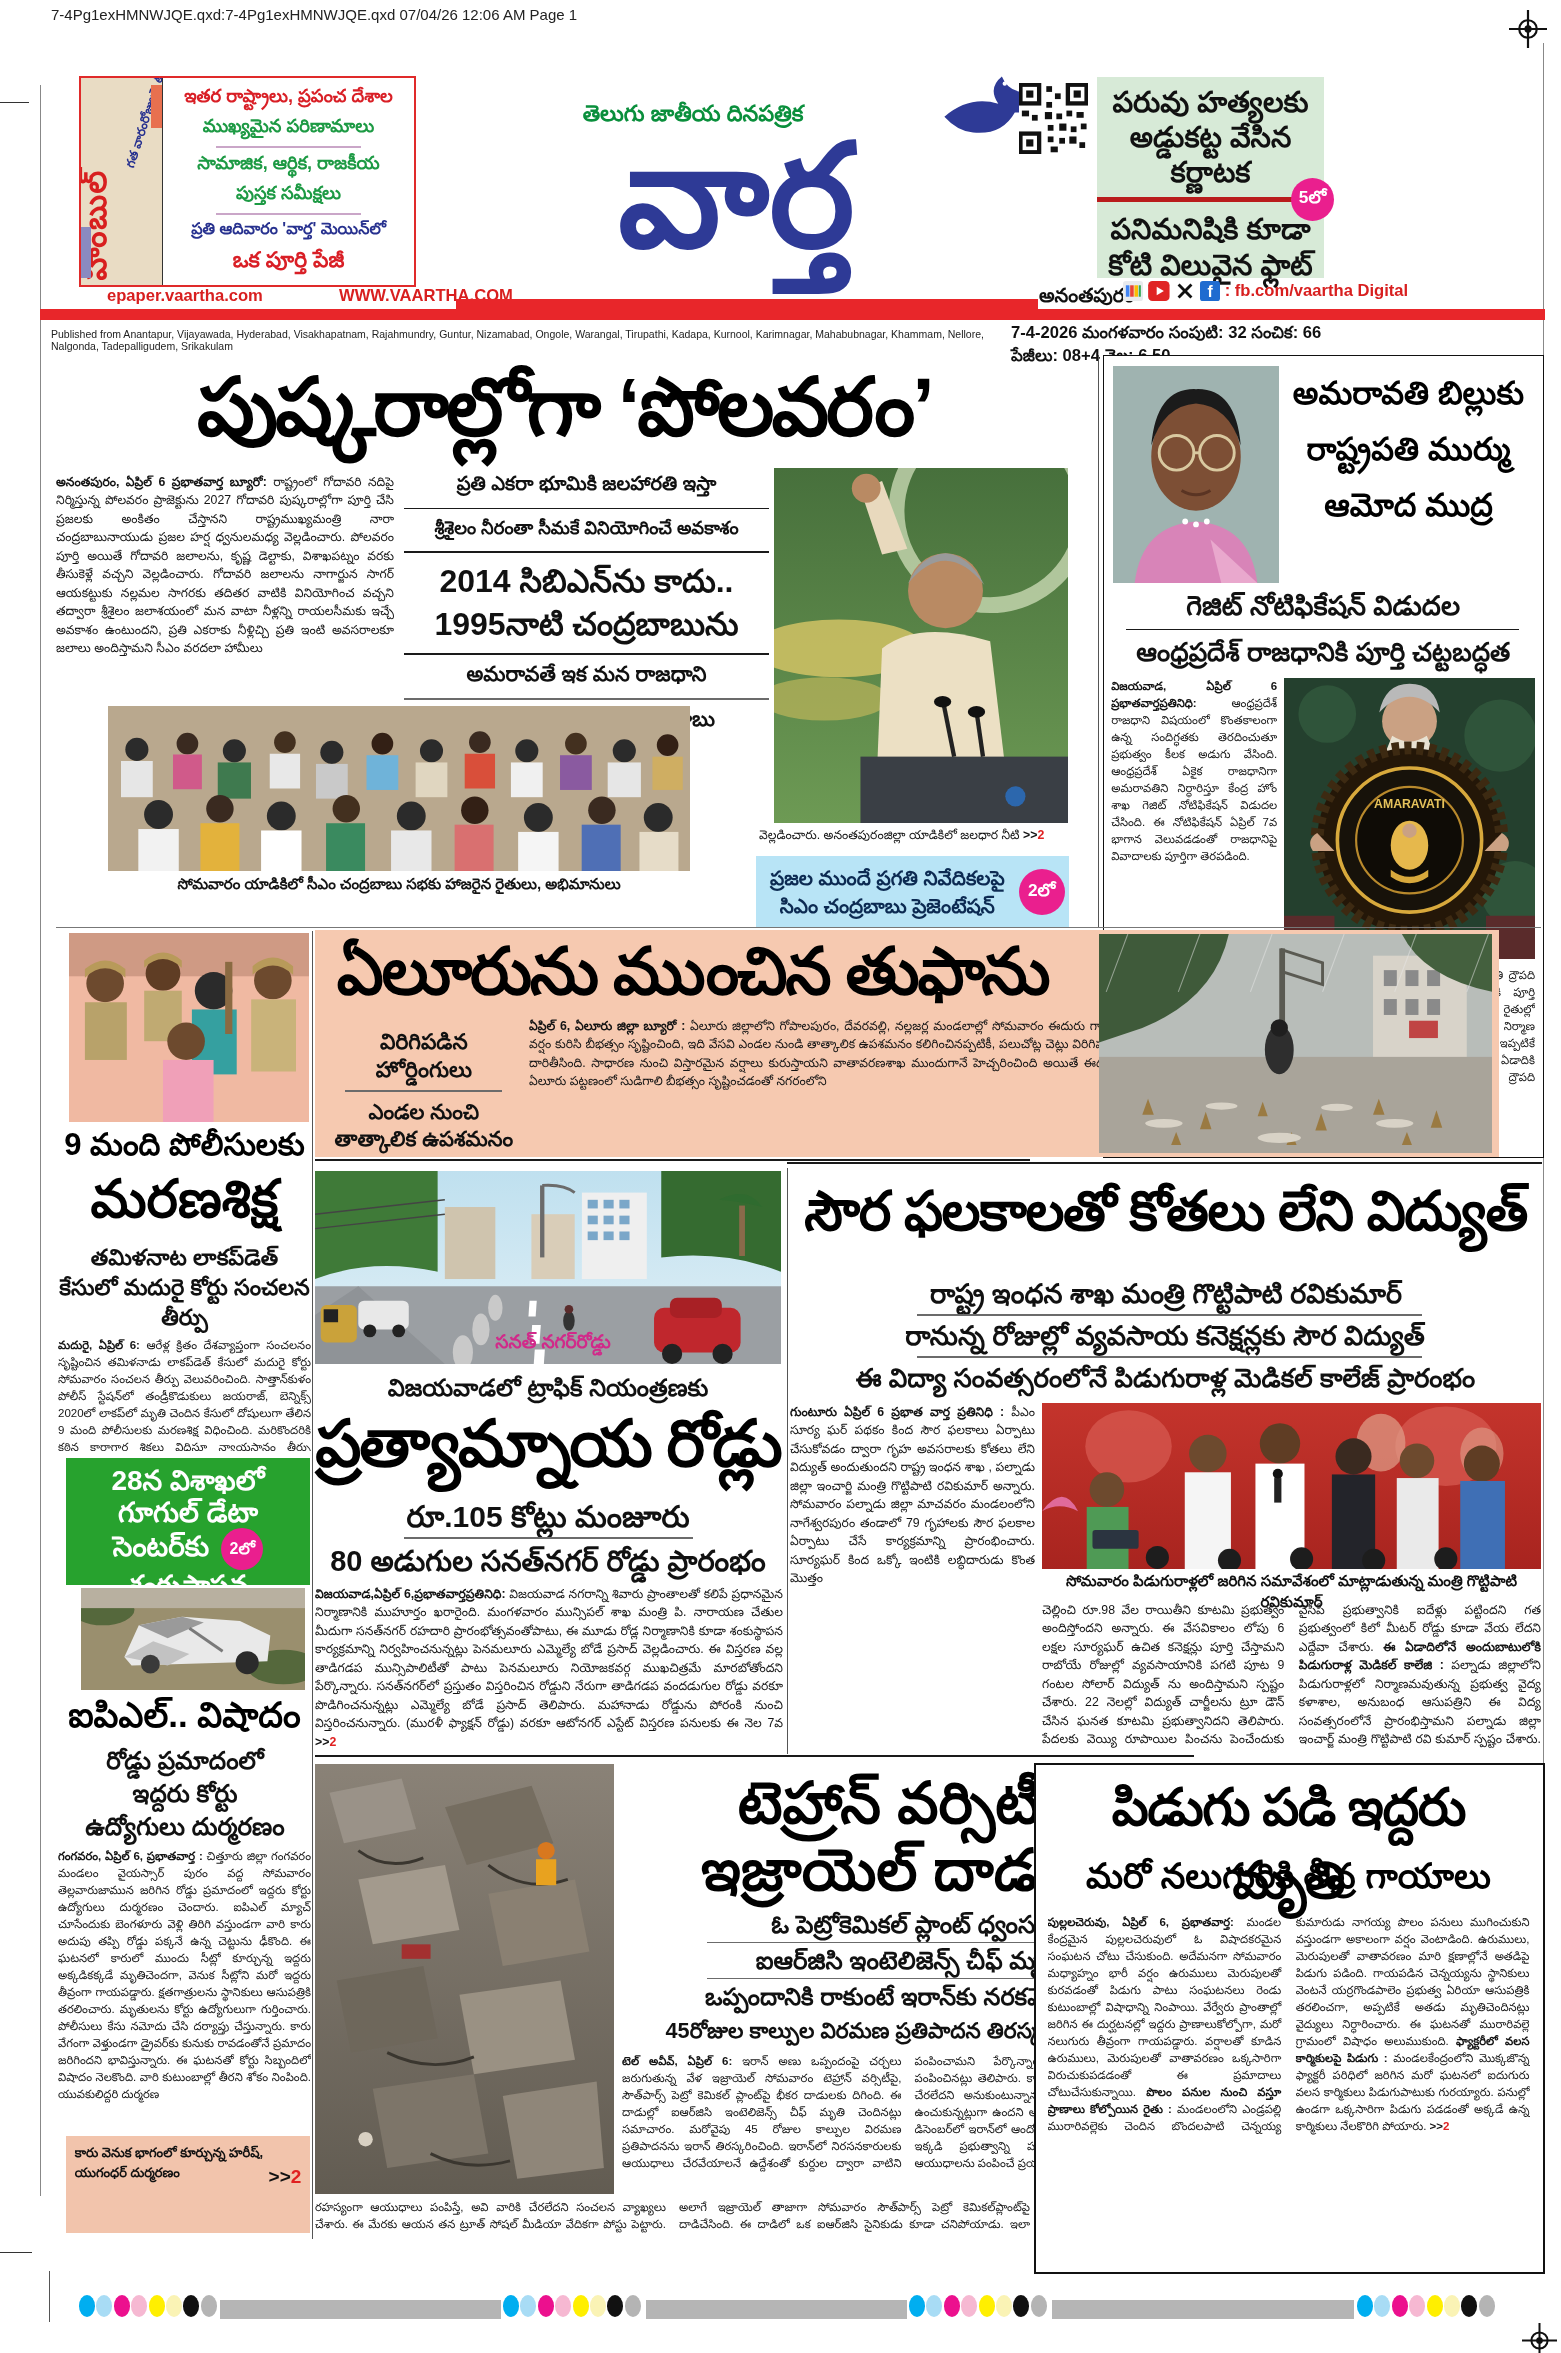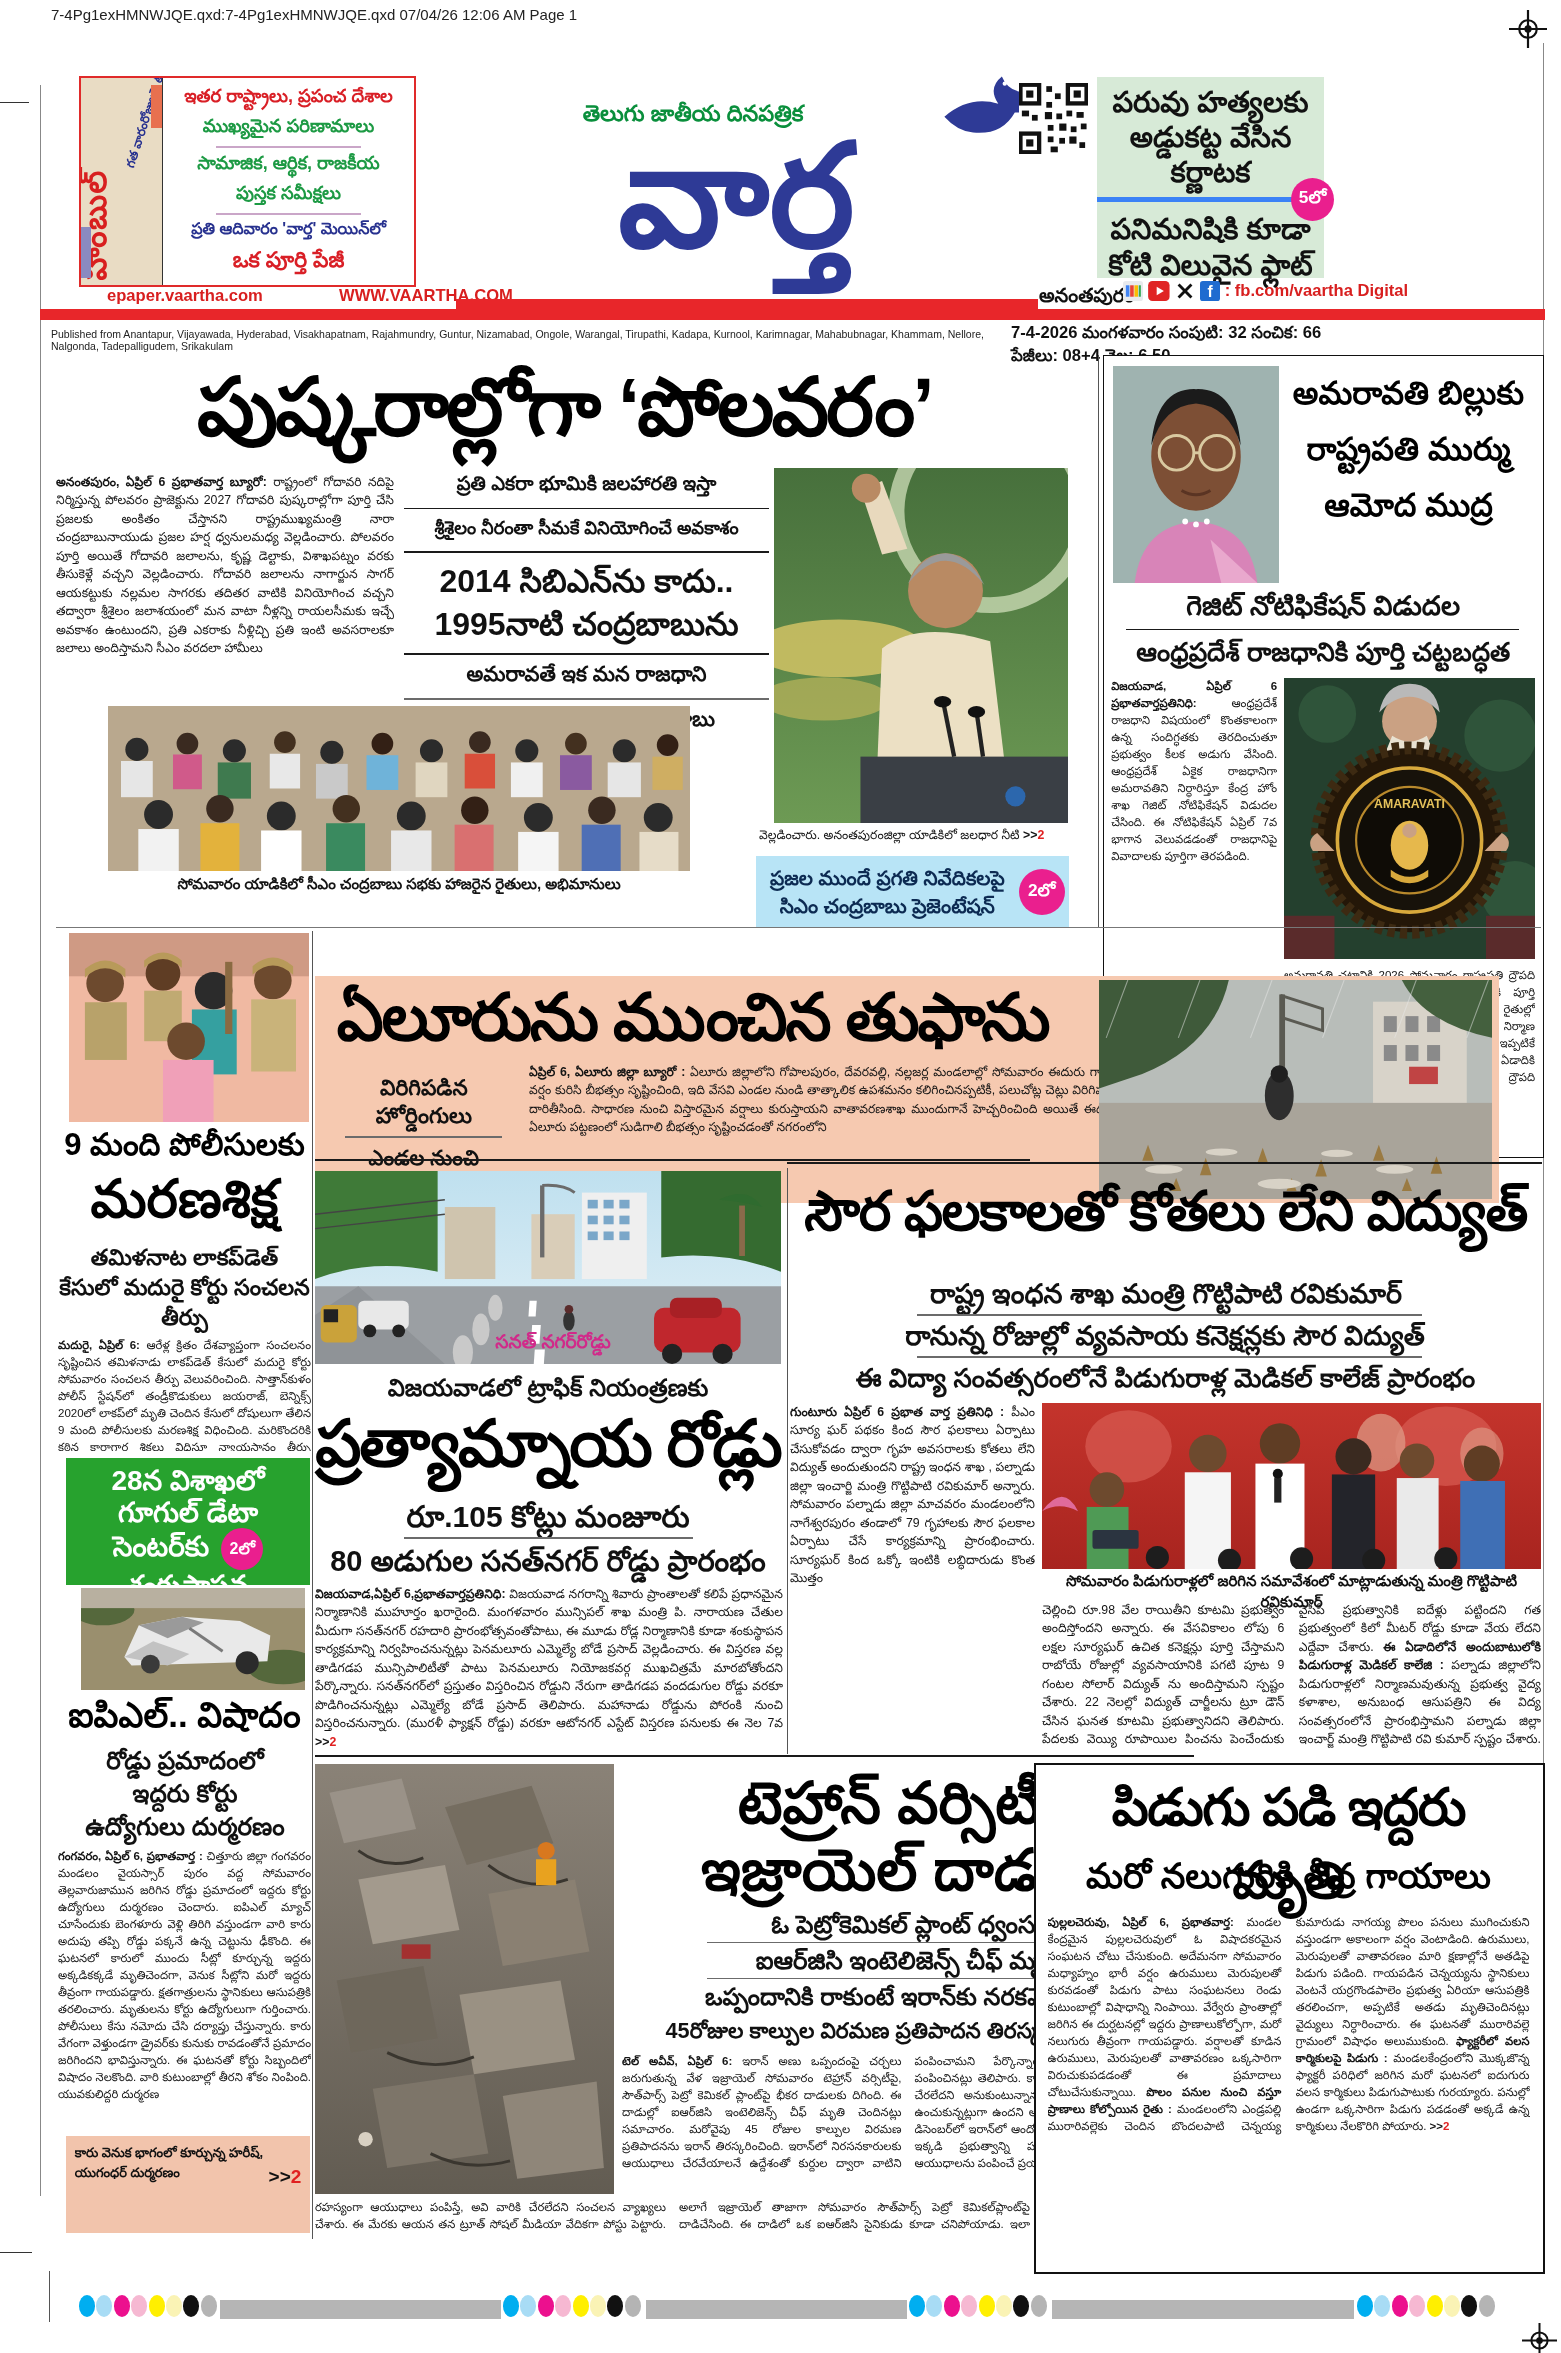--- a/index.html
+++ b/index.html
@@ -97,21 +97,21 @@
     <rect x="70" y="74" width="10" height="10" fill="#111"></rect>
       <rect x="84" y="82" width="8" height="8" fill="#111"></rect>
       <rect x="44" y="88" width="10" height="8" fill="#111"></rect>
   </svg>
 
   <div class="abs" style="left:1097px;top:77px;width:227px;height:201px;background:#d7ead7;">
     <div class="ctr" style="padding-top:8px;font-size:29px;line-height:1.2;font-weight:800;color:#111;">
       <div>పరువు హత్యలకు</div>
       <div>అడ్డుకట్ట వేసిన కర్ణాటక</div>
     </div>
-    <div style="position:relative;height:5.8px;background:#3b82f6;margin-top:7.2px;">
+    <div style="position:relative;height:5.8px;background:#b91c1c;margin-top:7.2px;">
       <span class="badge" style="position:absolute;right:-10px;top:-19px;width:43px;height:43px;font-size:17.3px;">5లో</span>
     </div>
     <div class="ctr" style="padding-top:8.7px;font-size:29px;line-height:1.25;font-weight:800;color:#111;">
       <div>పనిమనిషికి కూడా</div>
       <div>కోటి విలువైన ఫ్లాట్</div>
     </div>
   </div>
 
   <div class="abs" style="left:1039px;top:284px;font-size:19.5px;font-weight:700;">అనంతపురం</div>
 
@@ -381,21 +381,21 @@
     <span>చిత్తూరు జిల్లా గంగవరం మండలం వైయస్సార్ పురం వద్ద సోమవారం తెల్లవారుజామున జరిగిన రోడ్డు ప్రమాదంలో ఇద్దరు కోర్టు ఉద్యోగులు దుర్మరణం చెందారు. ఐపిఎల్ మ్యాచ్ చూసేందుకు బెంగళూరు వెళ్లి తిరిగి వస్తుండగా వారి కారు అదుపు తప్పి రోడ్డు పక్కనే ఉన్న చెట్టును ఢీకొంది. ఈ ఘటనలో కారులో ముందు సీట్లో కూర్చున్న ఇద్దరు అక్కడికక్కడే మృతిచెందగా, వెనుక సీట్లోని మరో ఇద్దరు తీవ్రంగా గాయపడ్డారు. క్షతగాత్రులను స్థానికులు ఆసుపత్రికి తరలించారు. మృతులను కోర్టు ఉద్యోగులుగా గుర్తించారు. పోలీసులు కేసు నమోదు చేసి దర్యాప్తు చేస్తున్నారు. కారు వేగంగా వెళ్తుండగా డ్రైవర్‌కు కునుకు రావడంతోనే ప్రమాదం జరిగిందని భావిస్తున్నారు. ఈ ఘటనతో కోర్టు సిబ్బందిలో విషాదం నెలకొంది. వారి కుటుంబాల్లో తీరని శోకం నింపింది. యువకులిద్దరి దుర్మరణ</span>
   </div>
   <div class="abs" style="left:66px;top:2136px;width:244px;height:97px;background:#f2c4ac;padding:7.2px 8.7px;box-sizing:border-box;font-size:13px;line-height:1.5;font-weight:600;">
     <span>కారు వెనుక భాగంలో కూర్చున్న హరీష్, యుగంధర్ దుర్మరణం</span>
     <span class="jmp" style="float:right;font-size:19px;"><span>&gt;&gt;</span><span class="pg">2</span></span>
   </div>
 
   <div class="abs" style="left:312px;top:931px;width:1.4px;height:1308px;background:#555;"></div>
   <div class="abs" style="left:56px;top:927px;width:1485px;height:1.4px;background:#777;"></div>
 
-  <div class="abs" style="left:315px;top:976px;width:1184px;height:227px;background:#f6c9b0;">
+  <div class="abs" style="left:315px;top:930px;width:1184px;height:227px;background:#f6c9b0;">
     <div class="abs hl" style="left:21.7px;top:2.9px;width:758px;font-size:66px;letter-spacing:-2.2px;">ఏలూరును ముంచిన తుఫాను</div>
     <div class="abs ctr" style="left:17.3px;top:98px;width:183px;">
       <div class="xb" style="font-size:21.7px;line-height:1.3;">విరిగిపడిన హోర్డింగులు</div>
       <div class="grule" style="height:2.2px;margin:5.8px 13px;"></div>
       <div class="b" style="font-size:21px;line-height:1.3;">ఎండల నుంచి తాత్కాలిక ఉపశమనం</div>
     </div>
     <div class="abs jc body-txt" style="left:214px;top:87px;width:668px;height:134px;overflow:hidden;">
       <span class="dl">ఏప్రిల్ 6, ఏలూరు జిల్లా బ్యూరో :</span>
       <span>ఏలూరు జిల్లాలోని గోపాలపురం, దేవరవల్లి, నల్లజర్ల మండలాల్లో సోమవారం ఈదురు గాలులతో కూడిన భారీ వర్షం కురిసి బీభత్సం సృష్టించింది, ఇది వేసవి ఎండల నుండి తాత్కాలిక ఉపశమనం కలిగించినప్పటికీ, పలుచోట్ల చెట్లు విరిగిపడటం వంటి నష్టానికి దారితీసింది. సాధారణ నుంచి విస్తారమైన వర్షాలు కురుస్తాయని వాతావరణశాఖ ముందుగానే హెచ్చరించింది అయితే ఈదురు గాలులతోపాటు ఏలూరు పట్టణంలో సుడిగాలి బీభత్సం సృష్టించడంతో నగరంలోని</span>
     </div>

